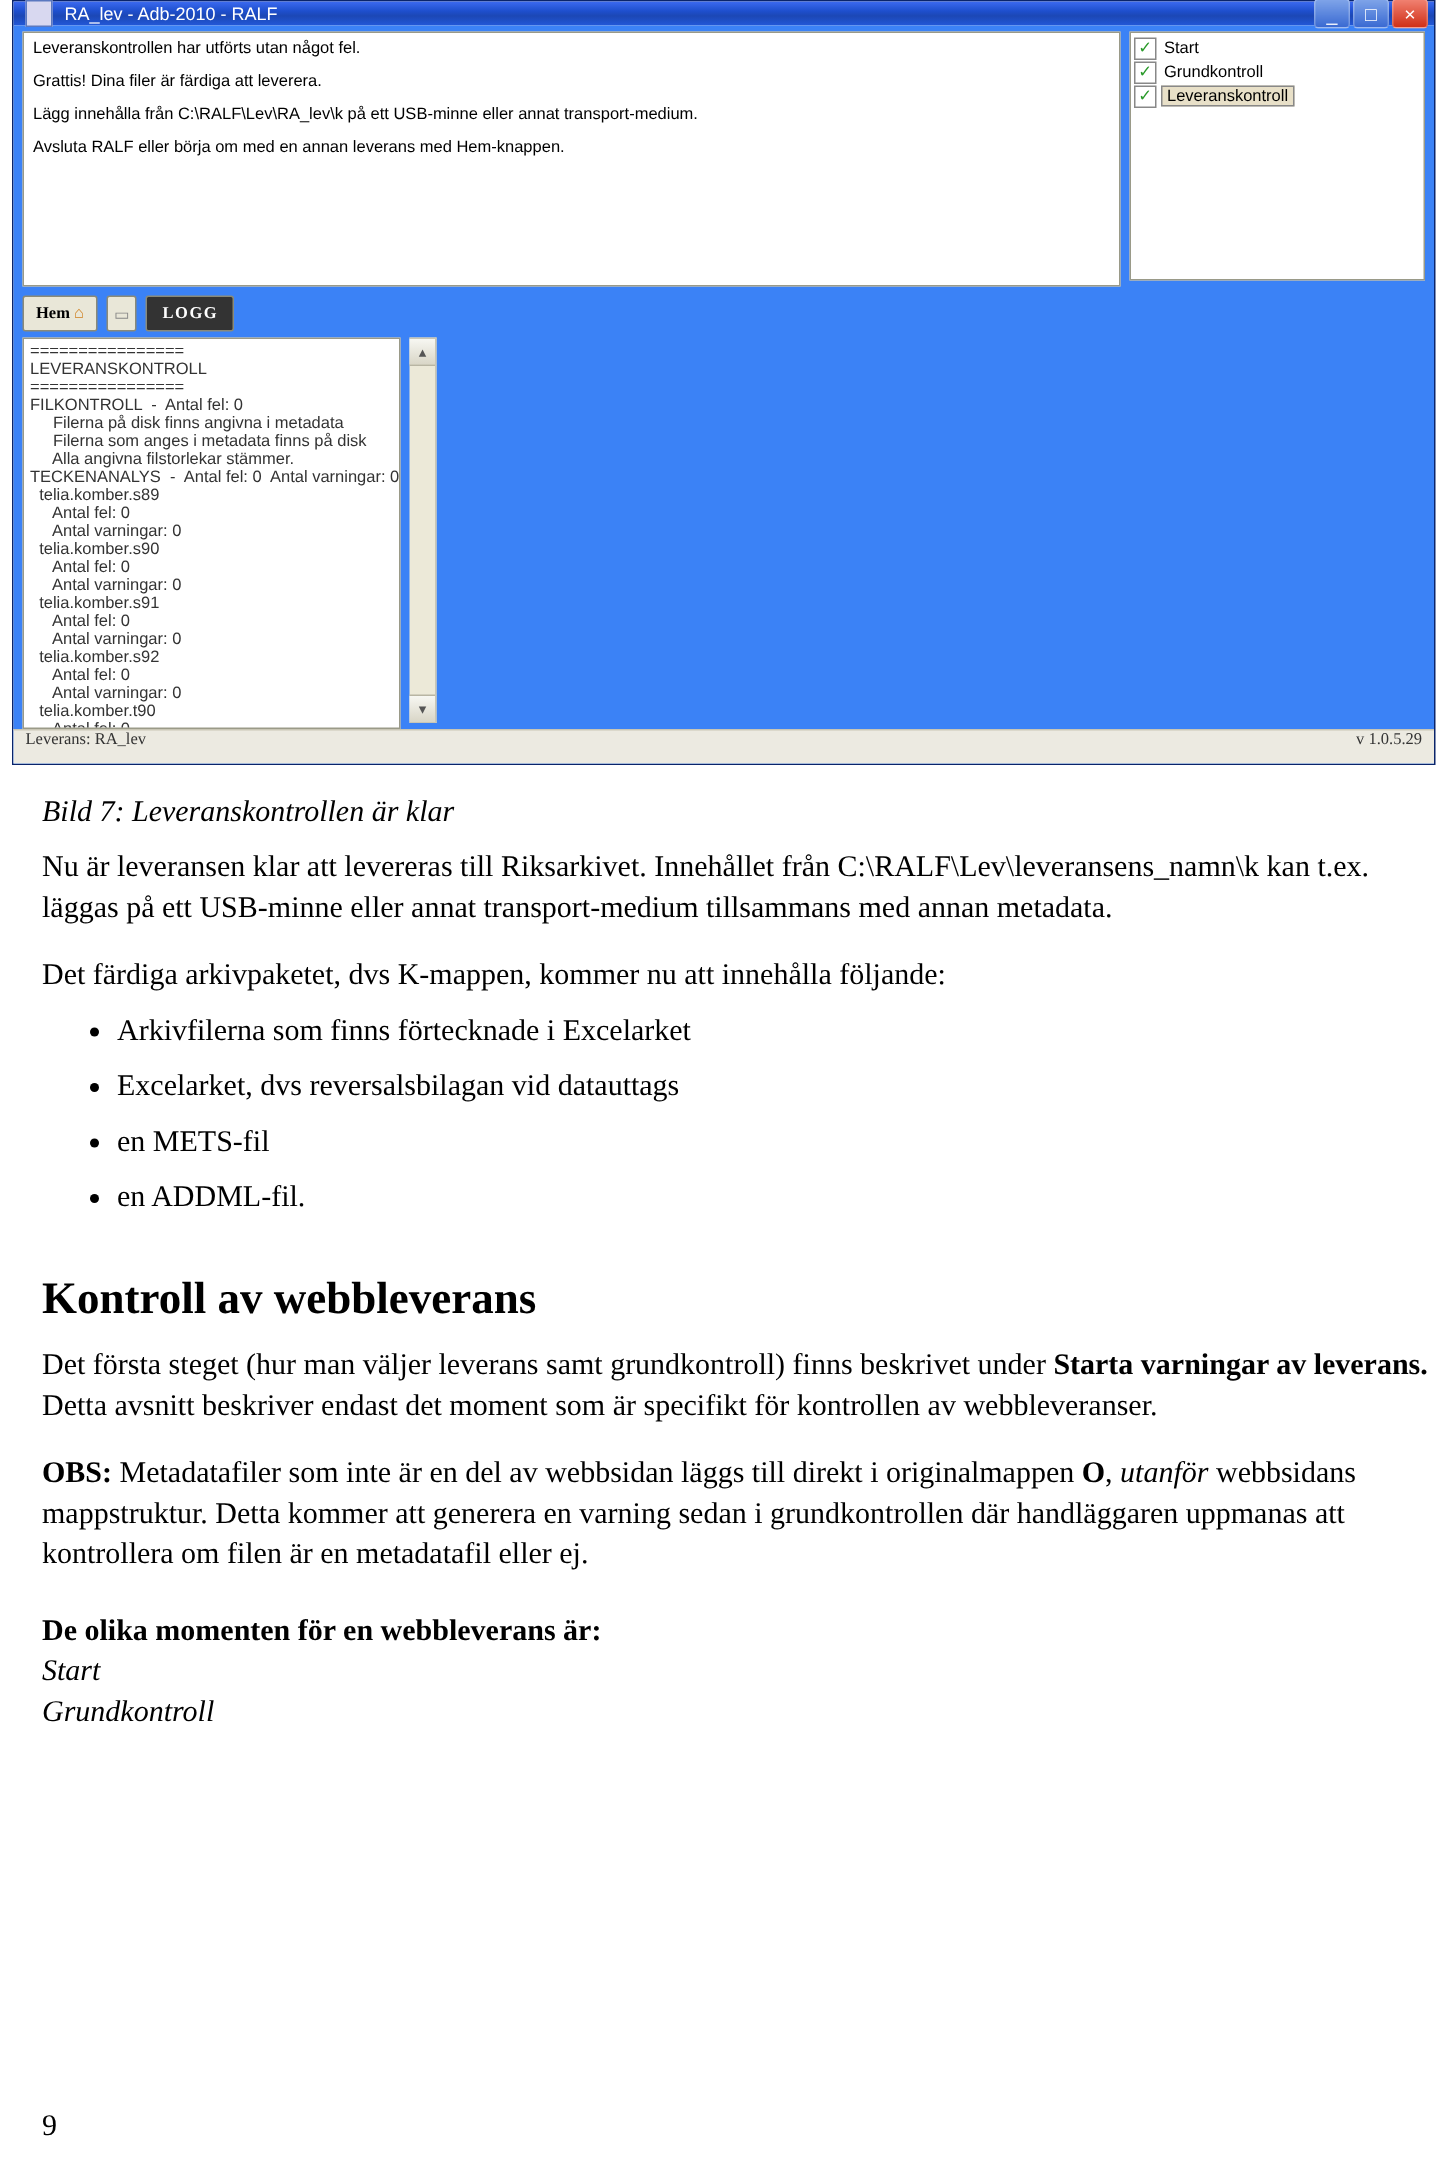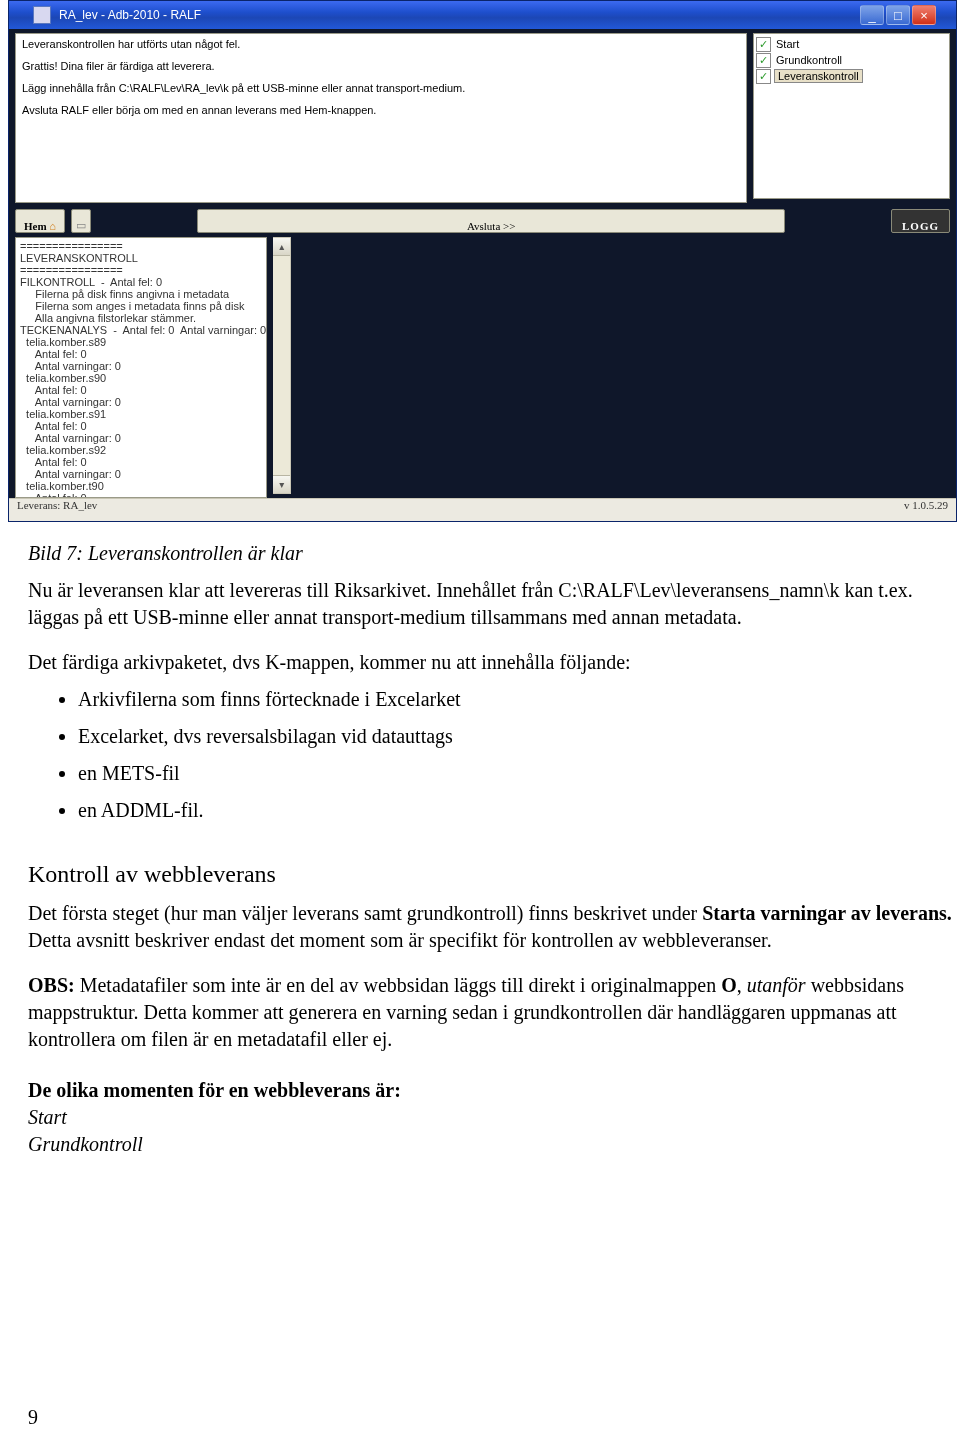--- a/index.html
+++ b/index.html
@@ -1,53 +1,53 @@
 <!DOCTYPE html>
 <html><head>
 <meta charset="utf-8">
 <style>
   html,body{margin:0;padding:0;background:#fff;font-family:"Times New Roman",Times,serif;color:#000}
   .page{width:960px;margin:0 auto;position:relative;min-height:1439px}
   .window{margin:0 3px 0 8px;border:1px solid #0a246a}
-  .titlebar{height:28px;background:linear-gradient(#3c6af0,#1e4fcd 40%,#1c47b5 60%,#2258d8);display:flex;align-items:center;color:#fff;font:12px Tahoma,Arial,sans-serif;padding:0 20px}
+  .titlebar{height:16px;background:linear-gradient(#3c6af0,#1e4fcd 40%,#1c47b5 60%,#2258d8);display:flex;align-items:center;color:#fff;font:12px Tahoma,Arial,sans-serif;padding:0 4px}
   .titlebar .app-icon{width:16px;height:16px;background:#d8d8f0;margin:0 4px;border:1px solid #5a78c0}
   .titlebar .ttl{flex:1;margin-left:4px}
   .win-btns{display:flex;gap:2px}
   .win-btn{width:22px;height:18px;border:1px solid #fff4;border-radius:3px;display:flex;align-items:center;justify-content:center;font:13px Arial;color:#fff}
   .win-min,.win-max{background:linear-gradient(#7ea3e8,#3a6ad2)}
   .win-close{background:linear-gradient(#f08070,#d03018)}
-  .client{background:#0f172a;border:0}
+  .client{background:#3b82f6;border:0}
   .upper{display:flex;padding:4px 6px 6px 6px;gap:6px}
   .msgbox{flex:1;background:#fff;border:1px solid #9a9a88;font:11px Verdana,Arial,sans-serif;color:#000;padding:4px 6px;height:160px;overflow:hidden}
   .msgbox p{margin:0 0 10px 0}
   .tree{width:195px;background:#fff;border:1px solid #9a9a88;font:11px Tahoma,Verdana,sans-serif;padding:2px 0;height:160px}
   .tree-item{display:flex;align-items:center;height:16px;padding:0 2px}
   .tree-item .chk{width:13px;height:13px;border:1px solid #888;margin-right:3px;display:flex;align-items:center;justify-content:center}
   .tree-item .chk::after{content:"\2713";color:#2a9a2a;font-size:11px;line-height:10px}
   .tree-item.sel .lbl{background:#e8e0c8;padding:0 3px;border:1px solid #888}
   .tree-item .lbl{padding:0 2px}
   .toolbar{display:flex;align-items:center;gap:6px;padding:0 6px 4px 6px}
-  .btn{background:#e9e7d8;border:1px solid #8a8a78;font:11px Tahoma,Verdana;color:#000;height:22px;display:flex;align-items:flex-end;padding:0 8px;border-radius:2px}
+  .btn{background:#e9e7d8;border:1px solid #8a8a78;font:11px Tahoma,Verdana;color:#000;height:22px;display:flex;align-items:center;padding:0 8px;border-radius:2px}
   .btn.hem{font-weight:bold}
   .btn.small{padding:0 4px}
   .btn.logg{background:#333;color:#fff;font-weight:bold;letter-spacing:1px;padding:0 10px}
   .btn.center{flex:1;justify-content:center;margin:0 100px}
   .logpane{margin:0 6px 0 6px;background:#fff;border:1px solid #9a9a88;font:11px Verdana,Arial,sans-serif;color:#333;white-space:pre;padding:2px 0 2px 4px;height:255px;overflow:hidden;position:relative}
   .sc-outer{display:flex}
   .sc-track{width:17px;background:#ece9d8;border:1px solid #c9c6b5;border-left:none;height:255px;display:flex;flex-direction:column;justify-content:space-between}
   .sc-btn{height:17px;background:linear-gradient(#f7f7f2,#d9d6c7);border-bottom:1px solid #b8b5a3;display:flex;align-items:center;justify-content:center;font:10px Arial;color:#555}
   .sc-btn:last-child{border-top:1px solid #b8b5a3;border-bottom:none}
   .statusbar{display:flex;align-items:flex-start;height:22px;background:#eceae1;border-top:1px solid #c9c6b5;font:11px Tahoma;color:#333;padding:0 8px}
   .statusbar .spacer{flex:1}
   .doc{padding:18px 8px 0 28px;font-size:20px;line-height:1.35}
   .caption{font-style:italic}
   .doc p{margin:10px 0 18px 0}
   .doc ul{margin:6px 0 18px 0;padding-left:50px}
   .doc li{margin:10px 0}
-  .h2{font-size:24px;font-weight:normal;margin:34px 0 10px 0}
+  .h2{font-size:30px;font-weight:bold;margin:34px 0 10px 0}
   .sub{font-weight:bold;margin-top:24px}
   .sub2{font-style:italic;margin:0}
   .pagenum{position:absolute;bottom:10px;left:28px;font-size:20px}
 </style>
 </head>
 <body>
 
 <div class="page">
 
   <div class="window">
@@ -80,23 +80,20 @@
           <div class="tree-item sel">
             <span class="chk"></span>
             <span class="lbl">Leveranskontroll</span>
           </div>
         </div>
       </div>
       <div class="toolbar">
         <div class="btn hem"><span>Hem</span>&nbsp;<span style="color:#d08020">⌂</span></div>
         <div class="btn small">
             <span style="color:#888">▭</span>
-          </div>
-        <div class="btn center">
-            <span>Avsluta &gt;&gt;</span>
           </div>
         <div class="btn logg">
             <span>LOGG</span>
           </div>
       </div>
       <div class="sc-outer">
         <div class="logpane">================
 LEVERANSKONTROLL
 ================
 FILKONTROLL  -  Antal fel: 0

